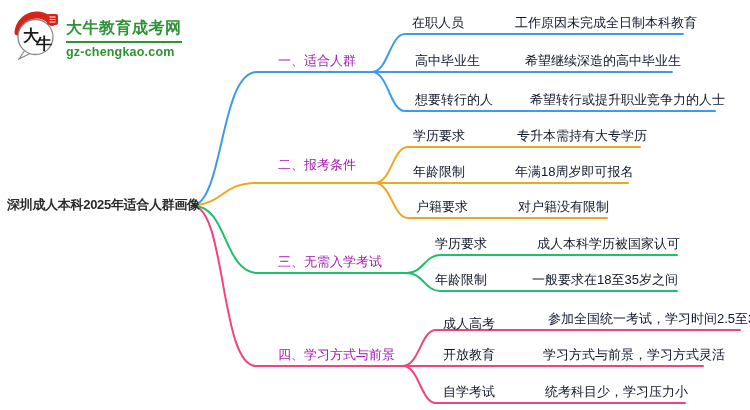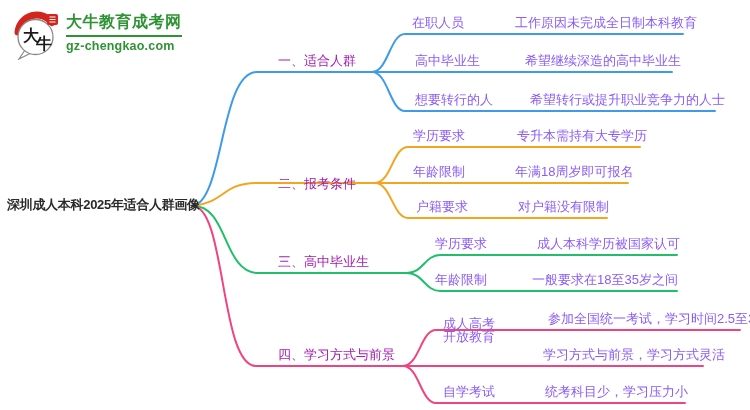--- a/index.html
+++ b/index.html
@@ -1,27 +1,27 @@
 <!DOCTYPE html>
 <html><head>
 <meta charset="utf-8">
 <style>
   * { margin:0; padding:0; box-sizing:border-box; }
   html,body { width:750px; height:410px; background:#ffffff; overflow:hidden;
               font-family:"Liberation Sans","DejaVu Sans",sans-serif; }
   .stage { position:relative; width:750px; height:410px; background:#fff; }
   svg.links { position:absolute; left:0; top:0; width:750px; height:410px; }
   .node { position:absolute; white-space:nowrap; font-size:13px; line-height:17px;
-          color:#8b5cf6; }
+          color:#0f172a; }
   .root-node { font-weight:bold; color:#2a2a2a; font-size:13px; letter-spacing:-0.3px; }
   .branch-label { color:#a21caf; }
   
   .logo { position:absolute; left:12px; top:8px; display:flex; align-items:flex-start; }
   .logo-icon { width:50px; height:52px; }
-  .logo-text { margin-left:4px; margin-top:4px; }
+  .logo-text { margin-left:4px; margin-top:10px; }
   .logo-title { font-size:16px; font-weight:bold; letter-spacing:0.5px; }
   .logo-rule { height:2px; margin:2px 0 2px 0; width:100%; }
   .logo-domain { font-size:12.5px; font-weight:bold; letter-spacing:0.2px; }
 </style>
 </head>
 <body>
 
 <div class="stage">
 
   <svg class="links" viewBox="0 0 750 410" fill="none" stroke-width="2" stroke-linecap="round">
@@ -56,22 +56,22 @@
     <div class="logo-text">
       <div class="logo-title" style="color:#2E9334">大牛教育成考网</div>
       <div class="logo-rule" style="background:#2E9334"></div>
       <div class="logo-domain" style="color:#2E9334">gz-chengkao.com</div>
     </div>
   </div>
 
   <div class="node root-node" style="left:7px; top:196px">深圳成人本科2025年适合人群画像</div>
 
   <div class="node branch-label" style="left:278px; top:52px">一、适合人群</div>
-  <div class="node branch-label" style="left:278px; top:175px">二、报考条件</div>
-  <div class="node branch-label" style="left:278px; top:253px">三、高中毕业生</div>
+  <div class="node branch-label" style="left:278px; top:156px">二、报考条件</div>
+  <div class="node branch-label" style="left:278px; top:253px">三、无需入学考试</div>
   <div class="node branch-label" style="left:278px; top:346px">四、学习方式与前景</div>
 
   <div class="node" style="left:412px; top:14px">在职人员</div>
   <div class="node" style="left:415px; top:52px">高中毕业生</div>
   <div class="node" style="left:415px; top:91px">想要转行的人</div>
 
   <div class="node" style="left:515px; top:14px">工作原因未完成全日制本科教育</div>
   <div class="node" style="left:530px; top:91px">希望转行或提升职业竞争力的人士</div>
   <div class="node" style="left:525px; top:52px">希望继续深造的高中毕业生</div>
 
@@ -83,20 +83,20 @@
   <div class="node" style="left:515px; top:163px">年满18周岁即可报名</div>
   <div class="node" style="left:518px; top:198px">对户籍没有限制</div>
 
   <div class="node" style="left:435px; top:235px">学历要求</div>
   <div class="node" style="left:435px; top:271px">年龄限制</div>
 
   <div class="node" style="left:537px; top:235px">成人本科学历被国家认可</div>
   <div class="node" style="left:532px; top:271px">一般要求在18至35岁之间</div>
 
   <div class="node" style="left:443px; top:315px">成人高考</div>
-  <div class="node" style="left:443px; top:328px">开放教育</div>
+  <div class="node" style="left:443px; top:346px">开放教育</div>
   <div class="node" style="left:443px; top:383px">自学考试</div>
 
   <div class="node" style="left:548px; top:310px">参加全国统一考试，学习时间2.5至3年</div>
   <div class="node" style="left:543px; top:346px">学习方式与前景，学习方式灵活</div>
   <div class="node" style="left:545px; top:383px">统考科目少，学习压力小</div>
 
 </div>
 
 </body></html>

